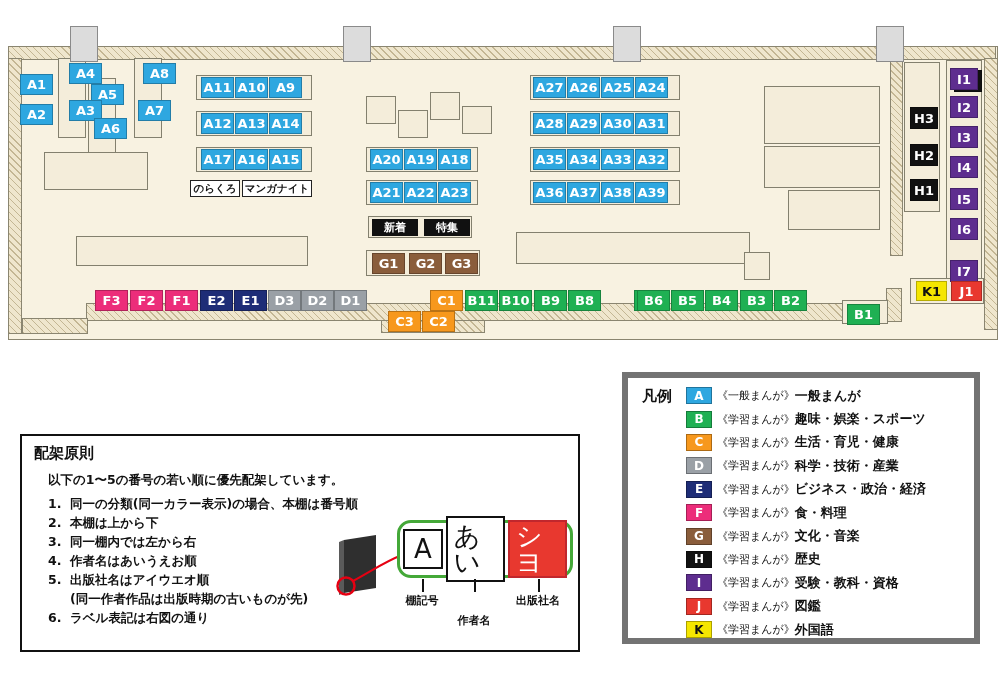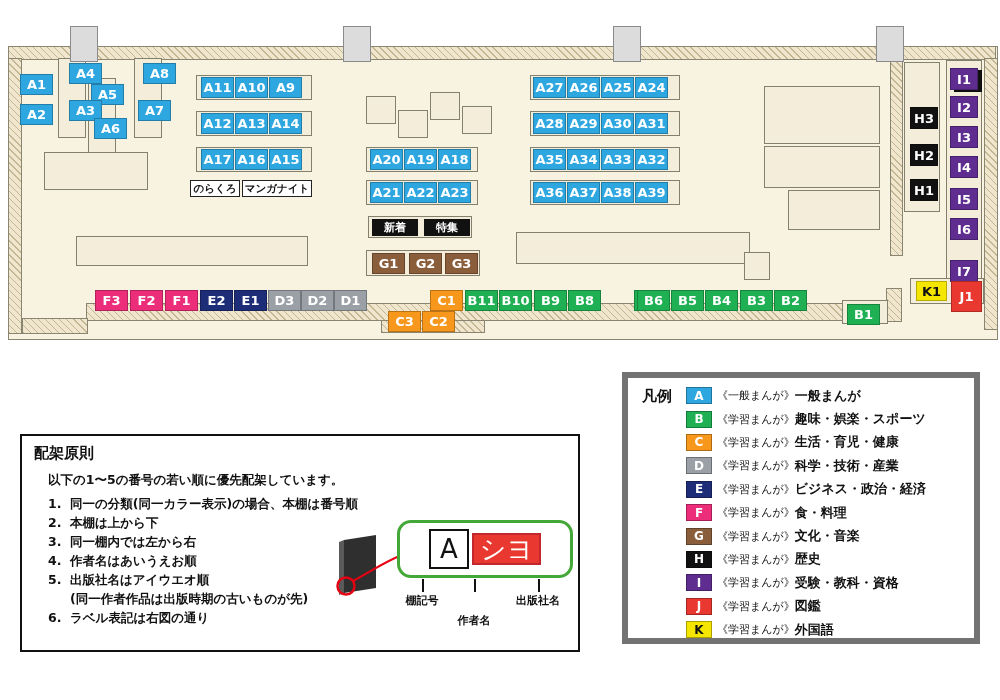--- a/index.html
+++ b/index.html
@@ -172,21 +172,21 @@
         <div class="tag" style="left: 910px; top: 144px; width: 28px; height: 22px; background: rgb(17, 17, 17);">H2</div>
         <div class="tag" style="left: 910px; top: 179px; width: 28px; height: 22px; background: rgb(17, 17, 17);">H1</div>
         <div class="tag" style="left: 950px; top: 68px; width: 28px; height: 22px; background: rgb(94, 45, 143);">I1</div>
         <div class="tag" style="left: 950px; top: 96px; width: 28px; height: 22px; background: rgb(94, 45, 143);">I2</div>
         <div class="tag" style="left: 950px; top: 126px; width: 28px; height: 22px; background: rgb(94, 45, 143);">I3</div>
         <div class="tag" style="left: 950px; top: 156px; width: 28px; height: 22px; background: rgb(94, 45, 143);">I4</div>
         <div class="tag" style="left: 950px; top: 188px; width: 28px; height: 22px; background: rgb(94, 45, 143);">I5</div>
         <div class="tag" style="left: 950px; top: 218px; width: 28px; height: 22px; background: rgb(94, 45, 143);">I6</div>
         <div class="tag" style="left: 950px; top: 260px; width: 28px; height: 22px; background: rgb(94, 45, 143);">I7</div>
         <div class="tag" style="left: 916px; top: 281px; width: 31px; height: 20px; background: rgb(245, 230, 0); color: rgb(17, 17, 17);">K1</div>
-        <div class="tag" style="left: 951px; top: 281px; width: 31px; height: 31px; background: rgb(232, 56, 47);">J1</div>
+        <div class="tag" style="left: 951px; top: 281px; width: 31px; height: 20px; background: rgb(232, 56, 47);">J1</div>
         <div class="tag" style="left: 95px; top: 290px; width: 33px; height: 21px; background: rgb(236, 45, 122);">F3</div>
         <div class="tag" style="left: 130px; top: 290px; width: 33px; height: 21px; background: rgb(236, 45, 122);">F2</div>
         <div class="tag" style="left: 165px; top: 290px; width: 33px; height: 21px; background: rgb(236, 45, 122);">F1</div>
         <div class="tag" style="left: 200px; top: 290px; width: 33px; height: 21px; background: rgb(30, 45, 119);">E2</div>
         <div class="tag" style="left: 234px; top: 290px; width: 33px; height: 21px; background: rgb(30, 45, 119);">E1</div>
         <div class="tag" style="left: 268px; top: 290px; width: 33px; height: 21px; background: rgb(154, 160, 166);">D3</div>
         <div class="tag" style="left: 301px; top: 290px; width: 33px; height: 21px; background: rgb(154, 160, 166);">D2</div>
         <div class="tag" style="left: 334px; top: 290px; width: 33px; height: 21px; background: rgb(154, 160, 166);">D1</div>
         <div class="tag" style="left: 430px; top: 290px; width: 33px; height: 21px; background: rgb(247, 152, 29);">C1</div>
         <div class="tag" style="left: 465px; top: 290px; width: 33px; height: 21px; background: rgb(31, 176, 83);">B11</div>
@@ -241,20 +241,21 @@
 
     <svg class="book-fig" width="100" height="72" viewBox="0 0 100 72">
       <path d="M22 8 L54 3 L54 56 L22 61 Z" fill="#2f2f2f"></path>
       <path d="M17 10 L22 8 L22 61 L17 63 Z" fill="#5a5a5a"></path>
       <circle cx="24" cy="54" r="8.5" stroke="#e60012" stroke-width="2.5" fill="none"></circle>
       <path d="M31 49 C 48 40, 62 30, 80 23" stroke="#e60012" stroke-width="2" fill="none"></path>
     </svg>
 
     <div class="label-diagram">
       <span class="lab-cell lab-shelf">A</span>
+      <span class="lab-cell lab-author">あい</span>
       <span class="lab-cell lab-pub">シヨ</span>
     </div>
     <div id="caption-layer">
         <div class="cap-tick" style="left: 400px;"></div>
         <div class="cap-text" style="left: 400px;">棚記号</div>
         <div class="cap-tick" style="left: 452px;"></div>
         <div class="cap-text" style="left: 452px; margin-top: 20px;">作者名</div>
         <div class="cap-tick" style="left: 516px;"></div>
         <div class="cap-text" style="left: 516px;">出版社名</div>
       </div>

